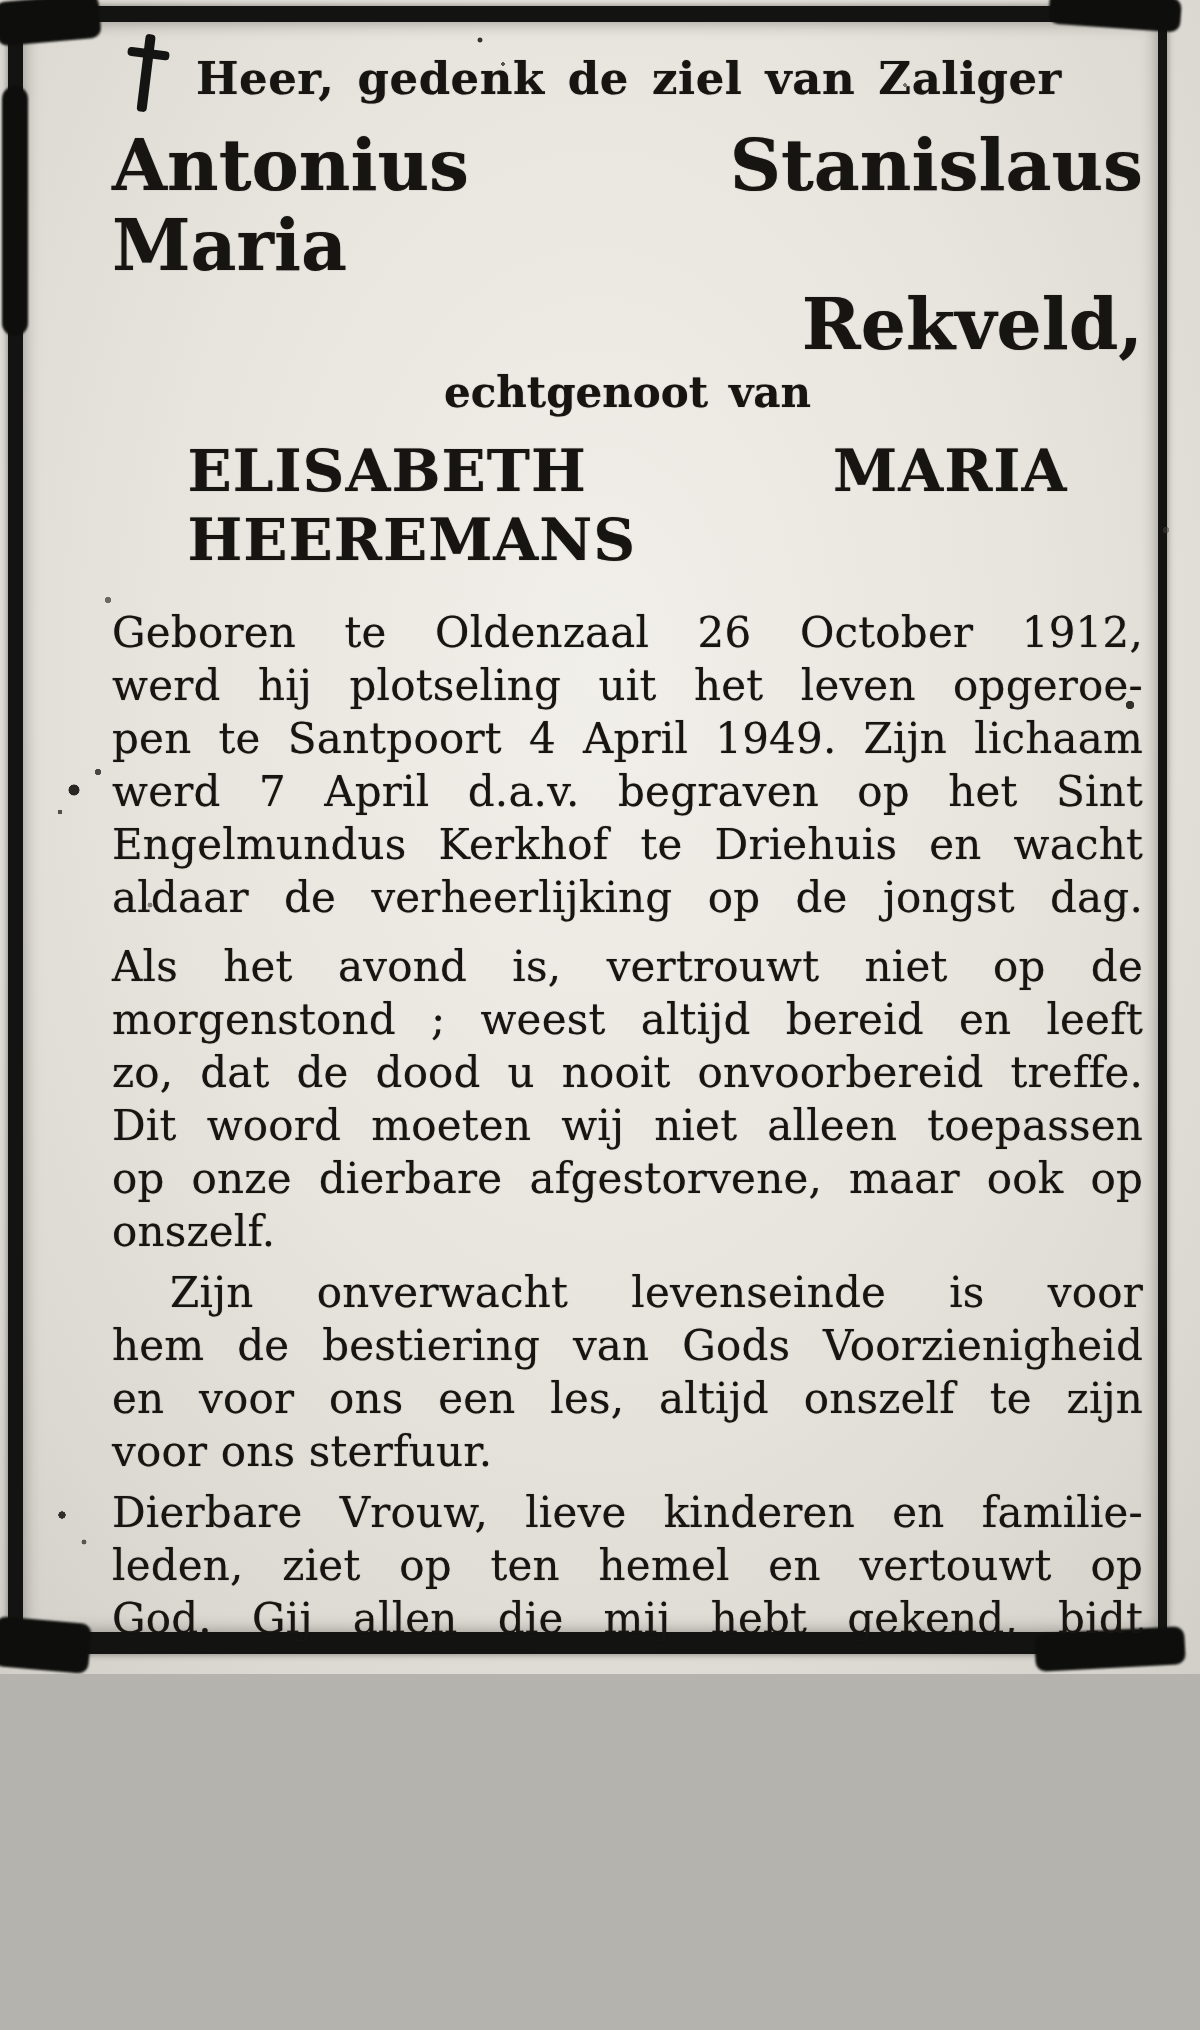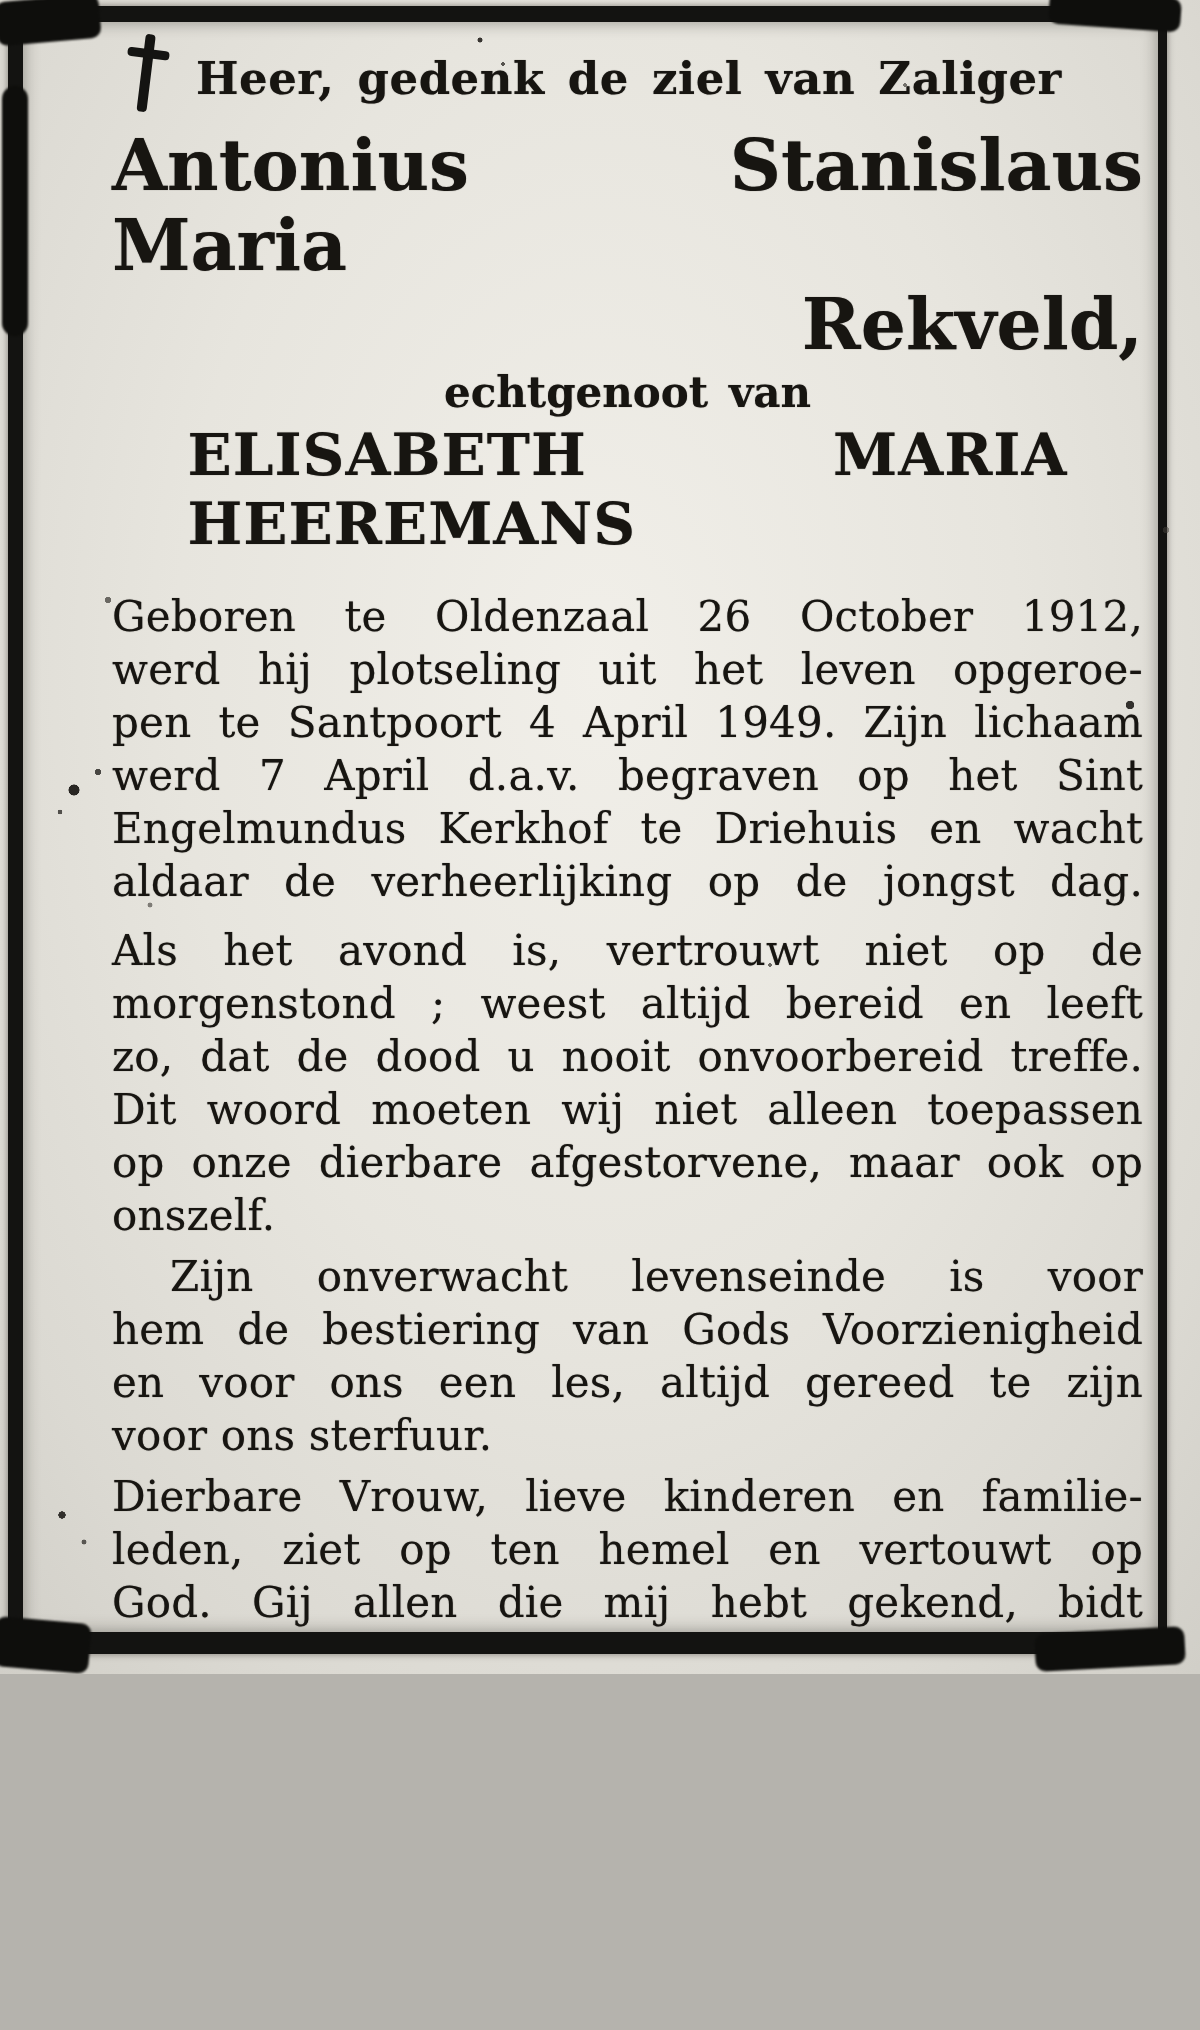--- a/index.html
+++ b/index.html
@@ -110,21 +110,21 @@
     line-height: 1.12;
   }
   .name.l1 { text-align: justify; text-align-last: justify; margin-top: 12px; }
   .name.l2 { text-align: right; margin-bottom: 4px; }
   .spouse-intro {
     font-size: 42px;
     font-weight: 700;
     line-height: 1.15;
     text-align: center;
     word-spacing: 6px;
-    margin-bottom: 4px;
+    margin-bottom: 20px;
   }
   .spouse-name {
     font-size: 58px;
     font-weight: 700;
     line-height: 1.2;
     width: 880px;
     margin: 0 auto;
     text-align: justify;
     text-align-last: justify;
     letter-spacing: 1px;
@@ -186,21 +186,21 @@
           <div class="line" data-name="text-line">Als het avond is, vertrouwt niet op de</div>
           <div class="line" data-name="text-line">morgenstond ; weest altijd bereid en leeft</div>
           <div class="line" data-name="text-line">zo, dat de dood u nooit onvoorbereid treffe.</div>
           <div class="line" data-name="text-line">Dit woord moeten wij niet alleen toepassen</div>
           <div class="line" data-name="text-line">op onze dierbare afgestorvene, maar ook op</div>
           <div class="line no-just" data-name="text-line">onszelf.</div>
         </div>
         <div class="paragraph" data-name="paragraph-meditation-2">
           <div class="line indent" data-name="text-line">Zijn onverwacht levenseinde is voor</div>
           <div class="line" data-name="text-line">hem de bestiering van Gods Voorzienigheid</div>
-          <div class="line" data-name="text-line">en voor ons een les, altijd gereed te zijn</div>
+          <div class="line" data-name="text-line">en voor ons een les, altijd onszelf te zijn</div>
           <div class="line no-just" data-name="text-line">voor ons sterfuur.</div>
         </div>
         <div class="paragraph" data-name="paragraph-farewell">
           <div class="line" data-name="text-line">Dierbare Vrouw, lieve kinderen en familie-</div>
           <div class="line" data-name="text-line">leden, ziet op ten hemel en vertouwt op</div>
           <div class="line" data-name="text-line">God. Gij allen die mij hebt gekend, bidt</div>
         </div>
       </div>
 
   </div>

